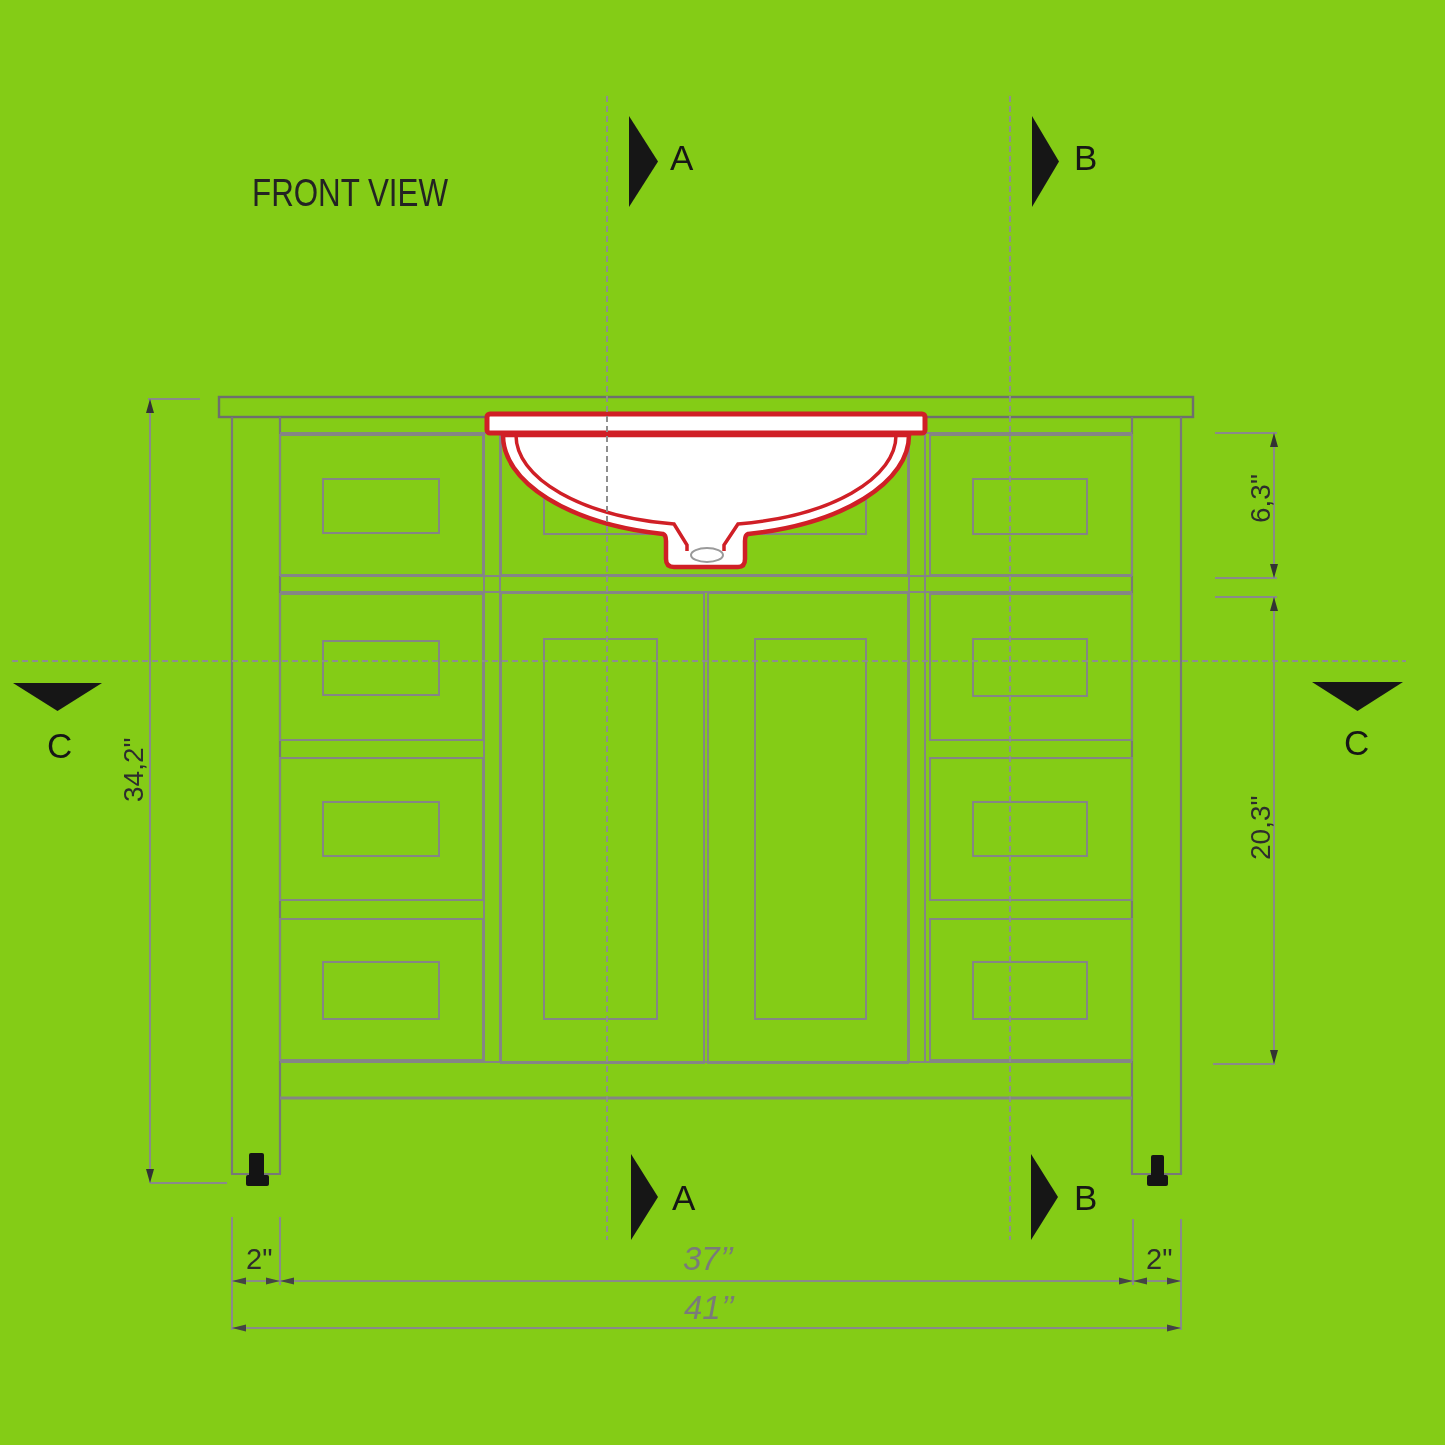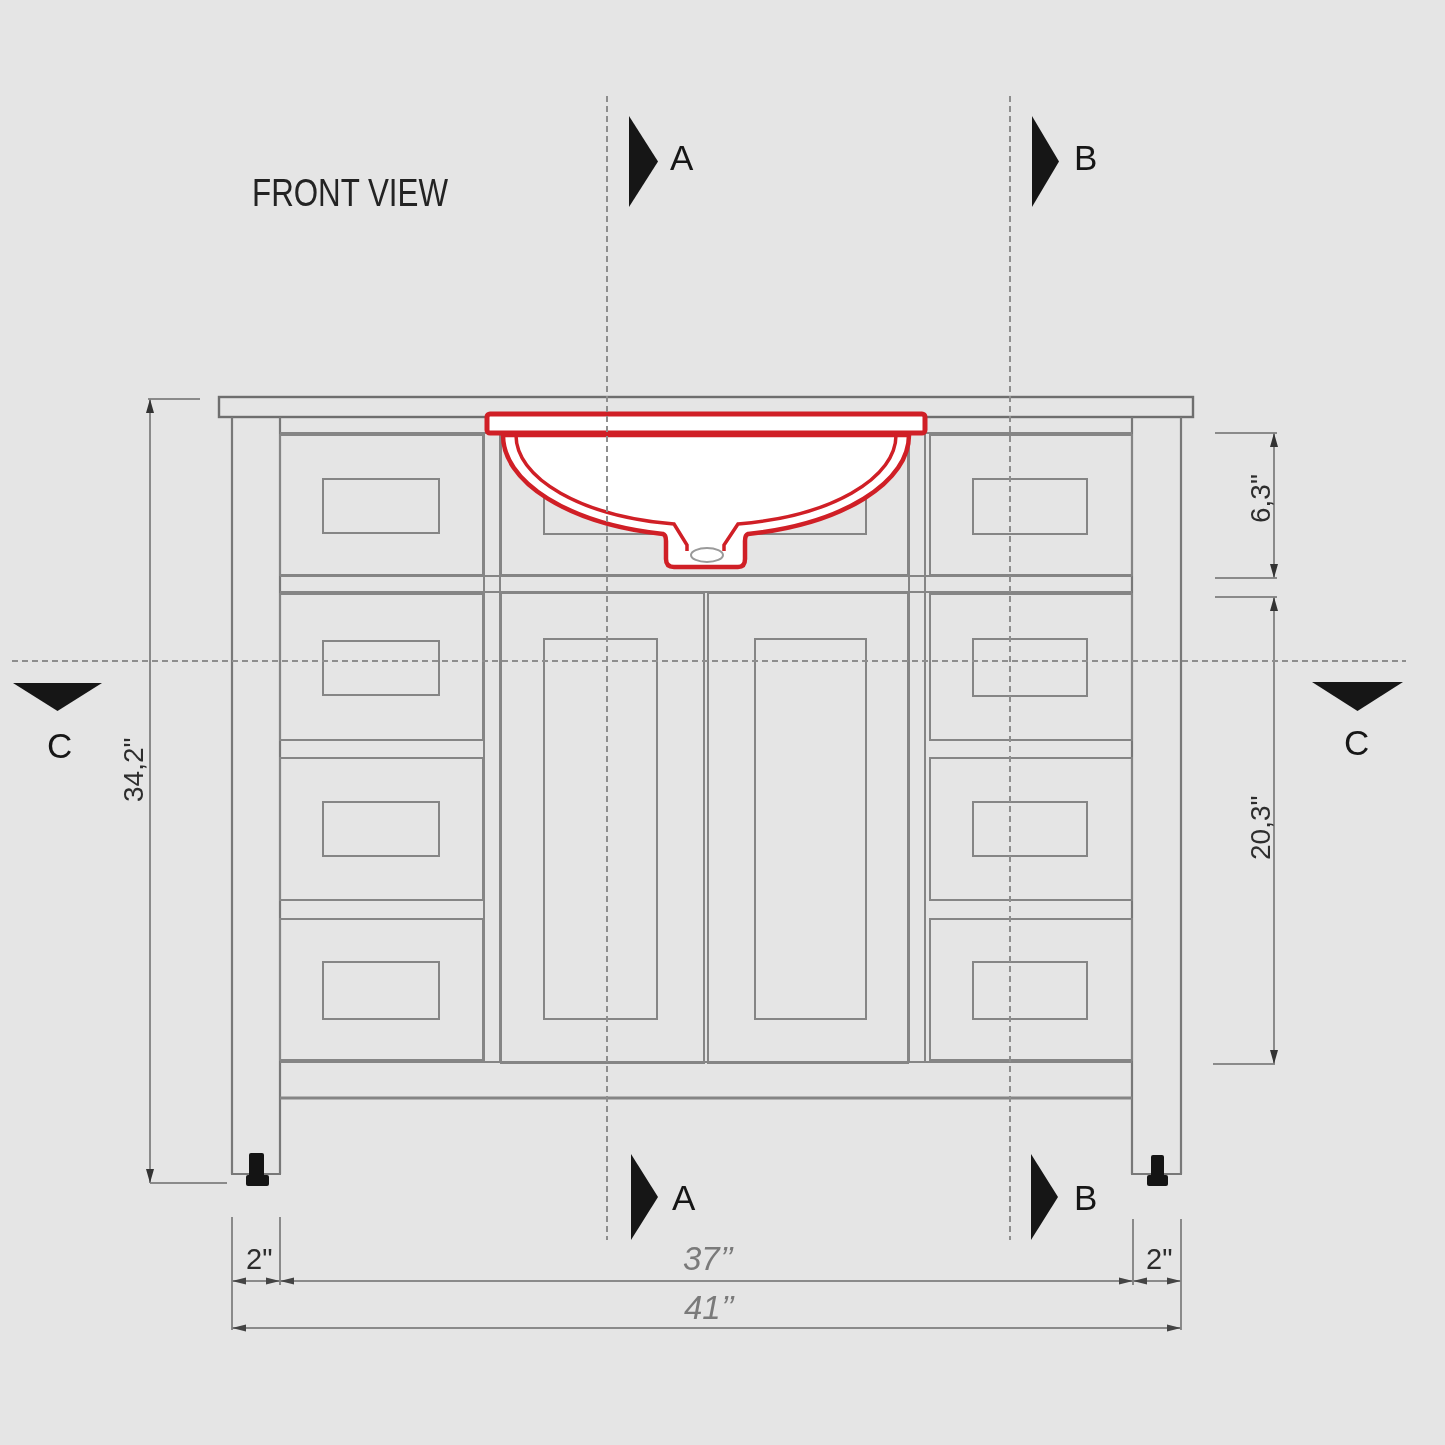--- a/index.html
+++ b/index.html
@@ -1,16 +1,16 @@
 <!DOCTYPE html>
 <html><head>
 <meta charset="utf-8">
 <style>
   html,body{margin:0;padding:0;background:#ffffff;}
-  .page{width:1445px;height:1445px;position:relative;background:#e5e5e5;overflow:hidden;}
+  .page{width:1445px;height:1445px;position:relative;background:#84cc16;overflow:hidden;}
   svg{position:absolute;left:0;top:0;}
   text{font-family:"Liberation Sans", sans-serif;}
 </style>
 </head>
 <body>
 <div class="page">
 <svg width="1445" height="1445" viewBox="0 0 1445 1445" fill="none">
 
 <text x="252" y="206" font-size="38" fill="#232323" textLength="196" lengthAdjust="spacingAndGlyphs">FRONT VIEW</text>
 

